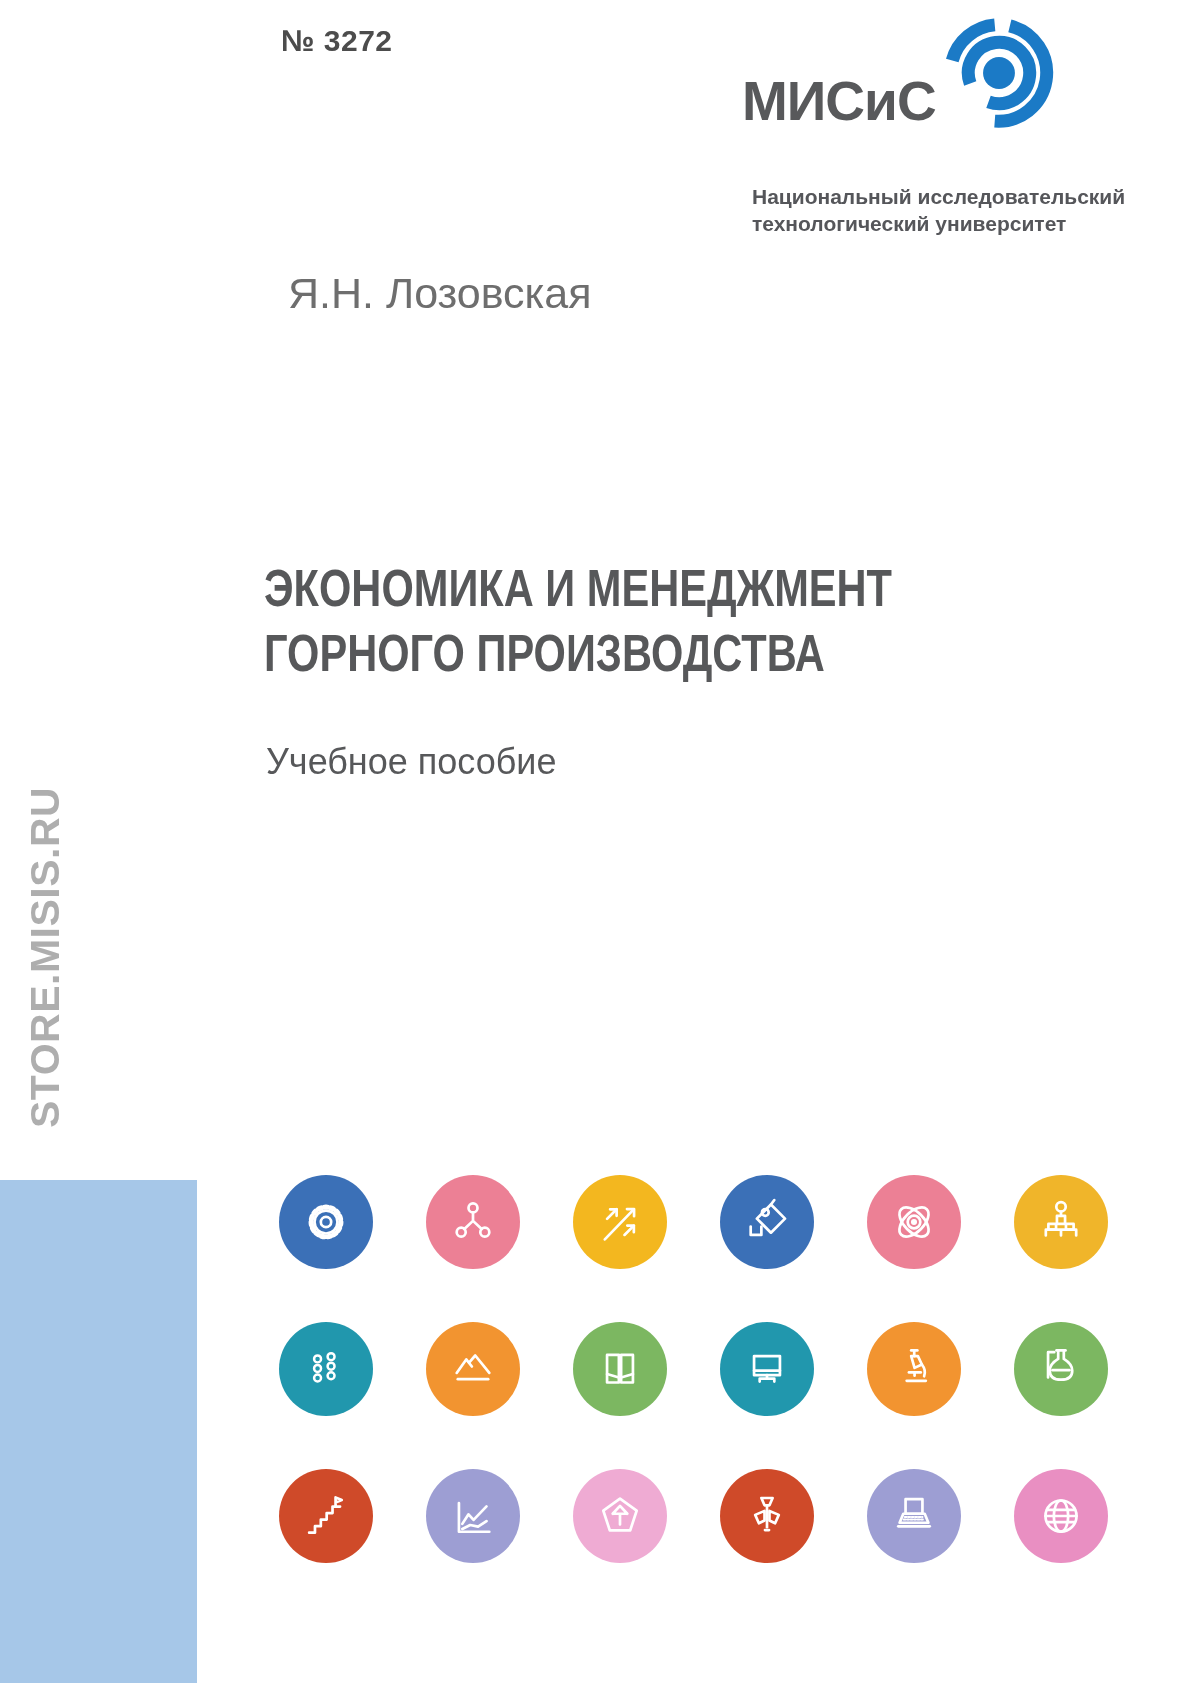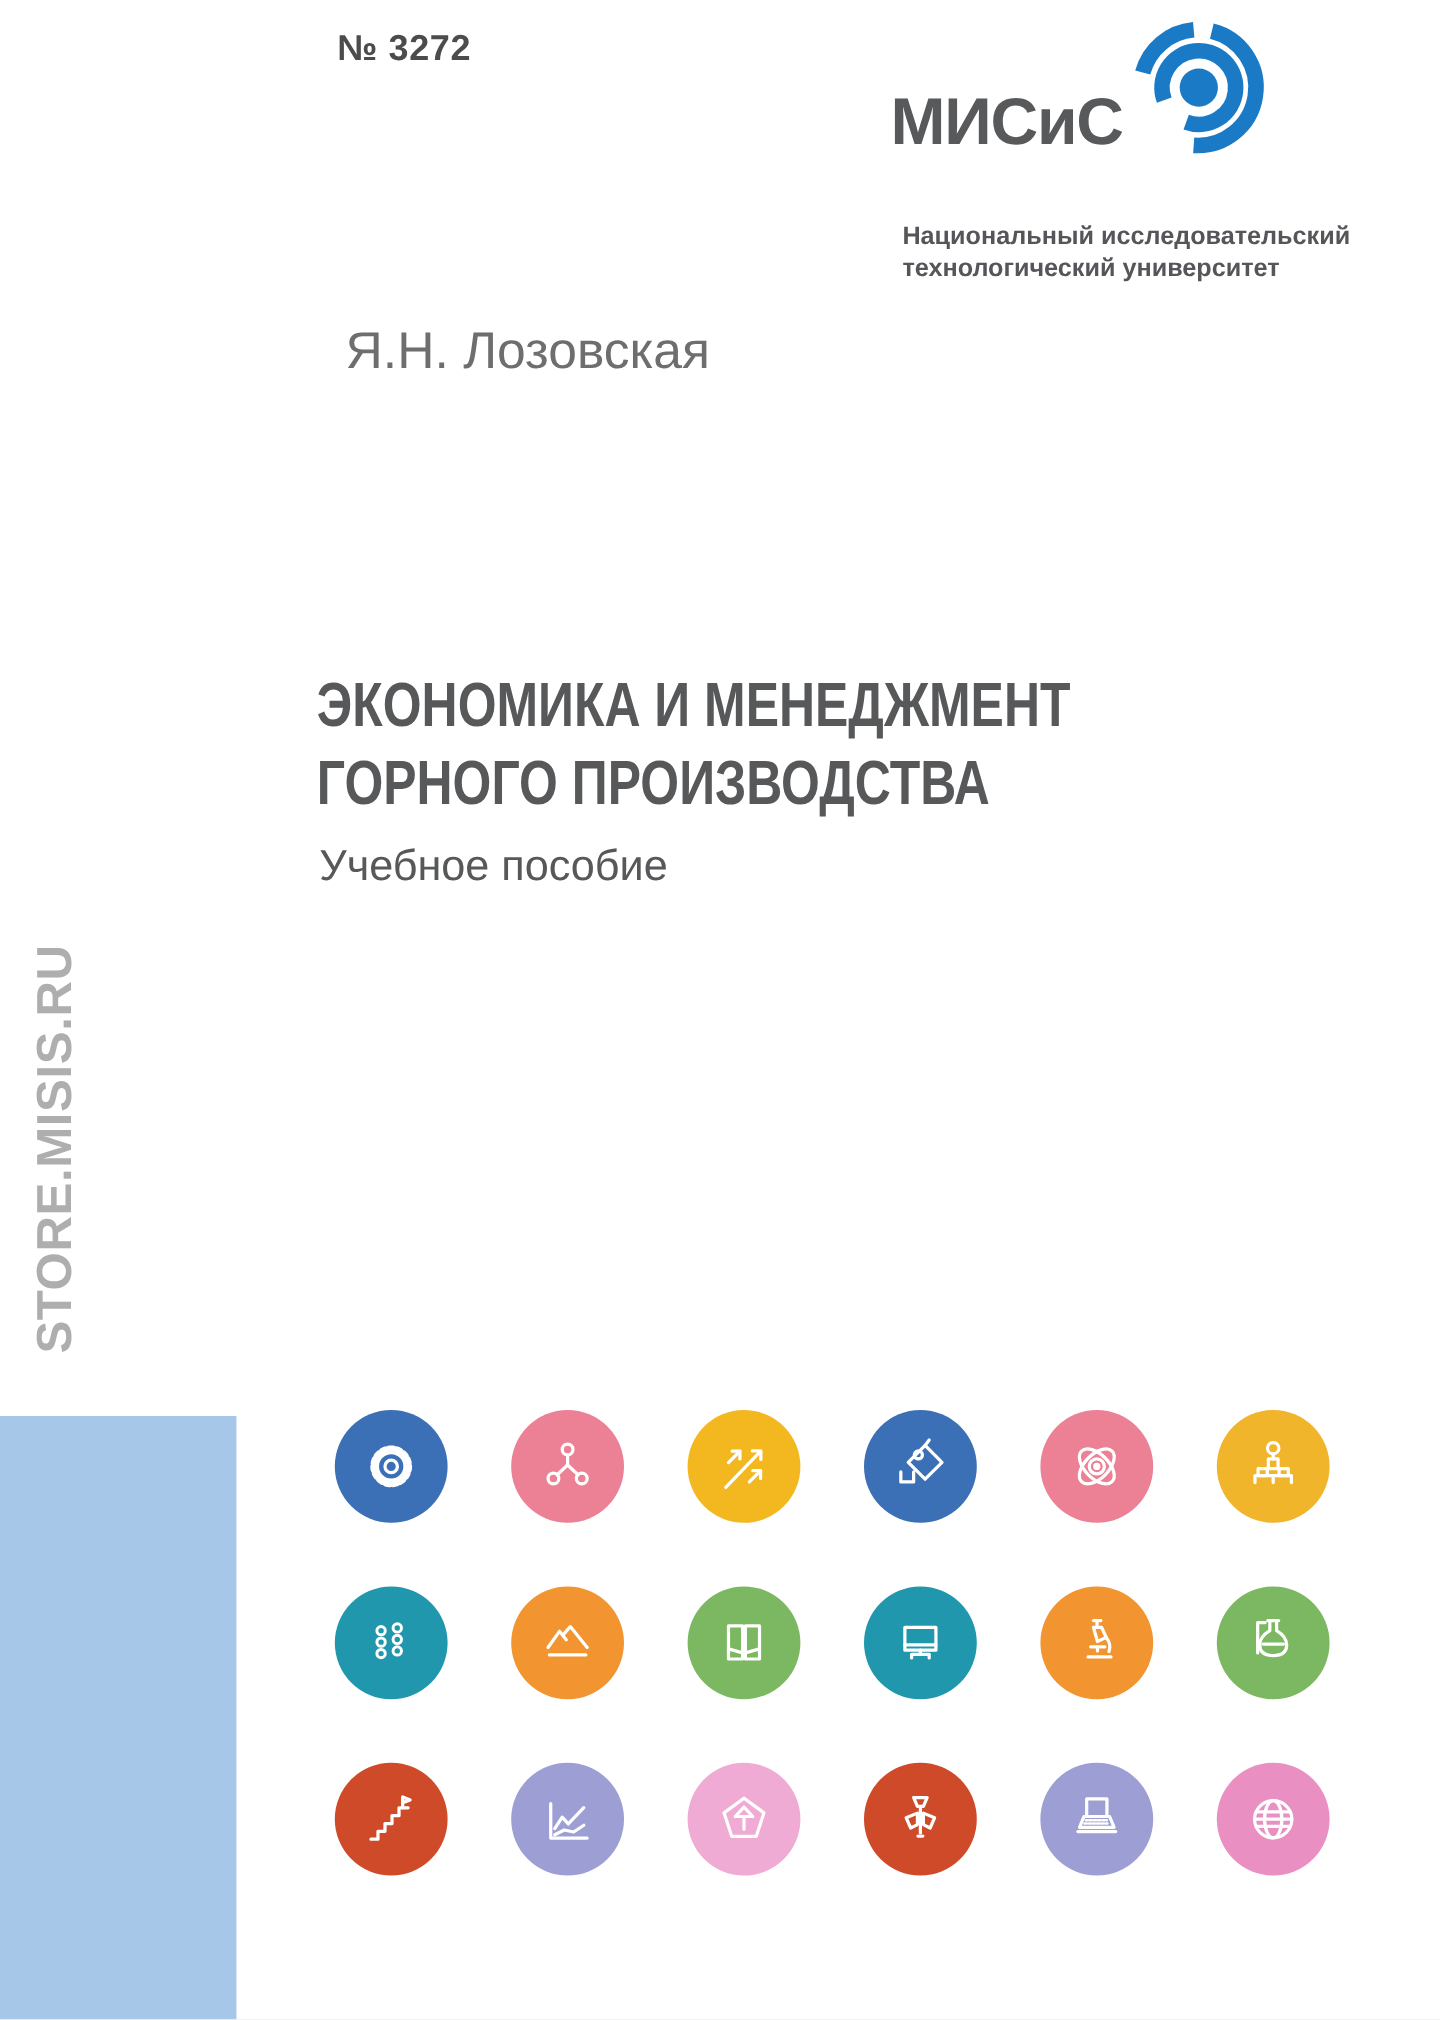--- a/index.html
+++ b/index.html
@@ -9,21 +9,21 @@
     margin:0 auto;
   }
   .abs{position:absolute;}
   .issue-number{left:281px;top:24px;font-size:30px;font-weight:bold;letter-spacing:0.5px;}
   .misis-text{left:742px;top:74px;font-size:55px;font-weight:bold;letter-spacing:-1px;line-height:1;}
   .misis-caption{left:752px;top:141px;font-size:21px;font-weight:600;line-height:26.5px;margin-top:43px;}
   .misis-icon{left:940px;top:14px;width:118px;height:118px;}
   .author{left:288px;top:268px;font-size:43px;font-weight:400;line-height:1.2;}
   .title{left:264px;top:556px;font-weight:bold;font-size:52px;line-height:65px;letter-spacing:0;}
   .title .tline{transform:scaleX(0.8);transform-origin:0 0;white-space:nowrap;}
-  .subtitle{left:266px;top:700px;font-size:36px;font-weight:400;}
+  .subtitle{left:266px;top:741px;font-size:36px;font-weight:400;}
   .store-vertical{
     left:22px;top:1128px;transform:rotate(-90deg);transform-origin:0 0;
     font-size:41px;font-weight:bold;letter-spacing:0.5px;white-space:nowrap;line-height:1.15;
   }
   .side-bar{left:0;top:1180px;width:197px;height:503px;}
   .icon-grid{
     left:279px;top:1175px;display:grid;
     grid-template-columns:repeat(6,94px);grid-auto-rows:94px;gap:53px 53px;
   }
   .icon-cell{

